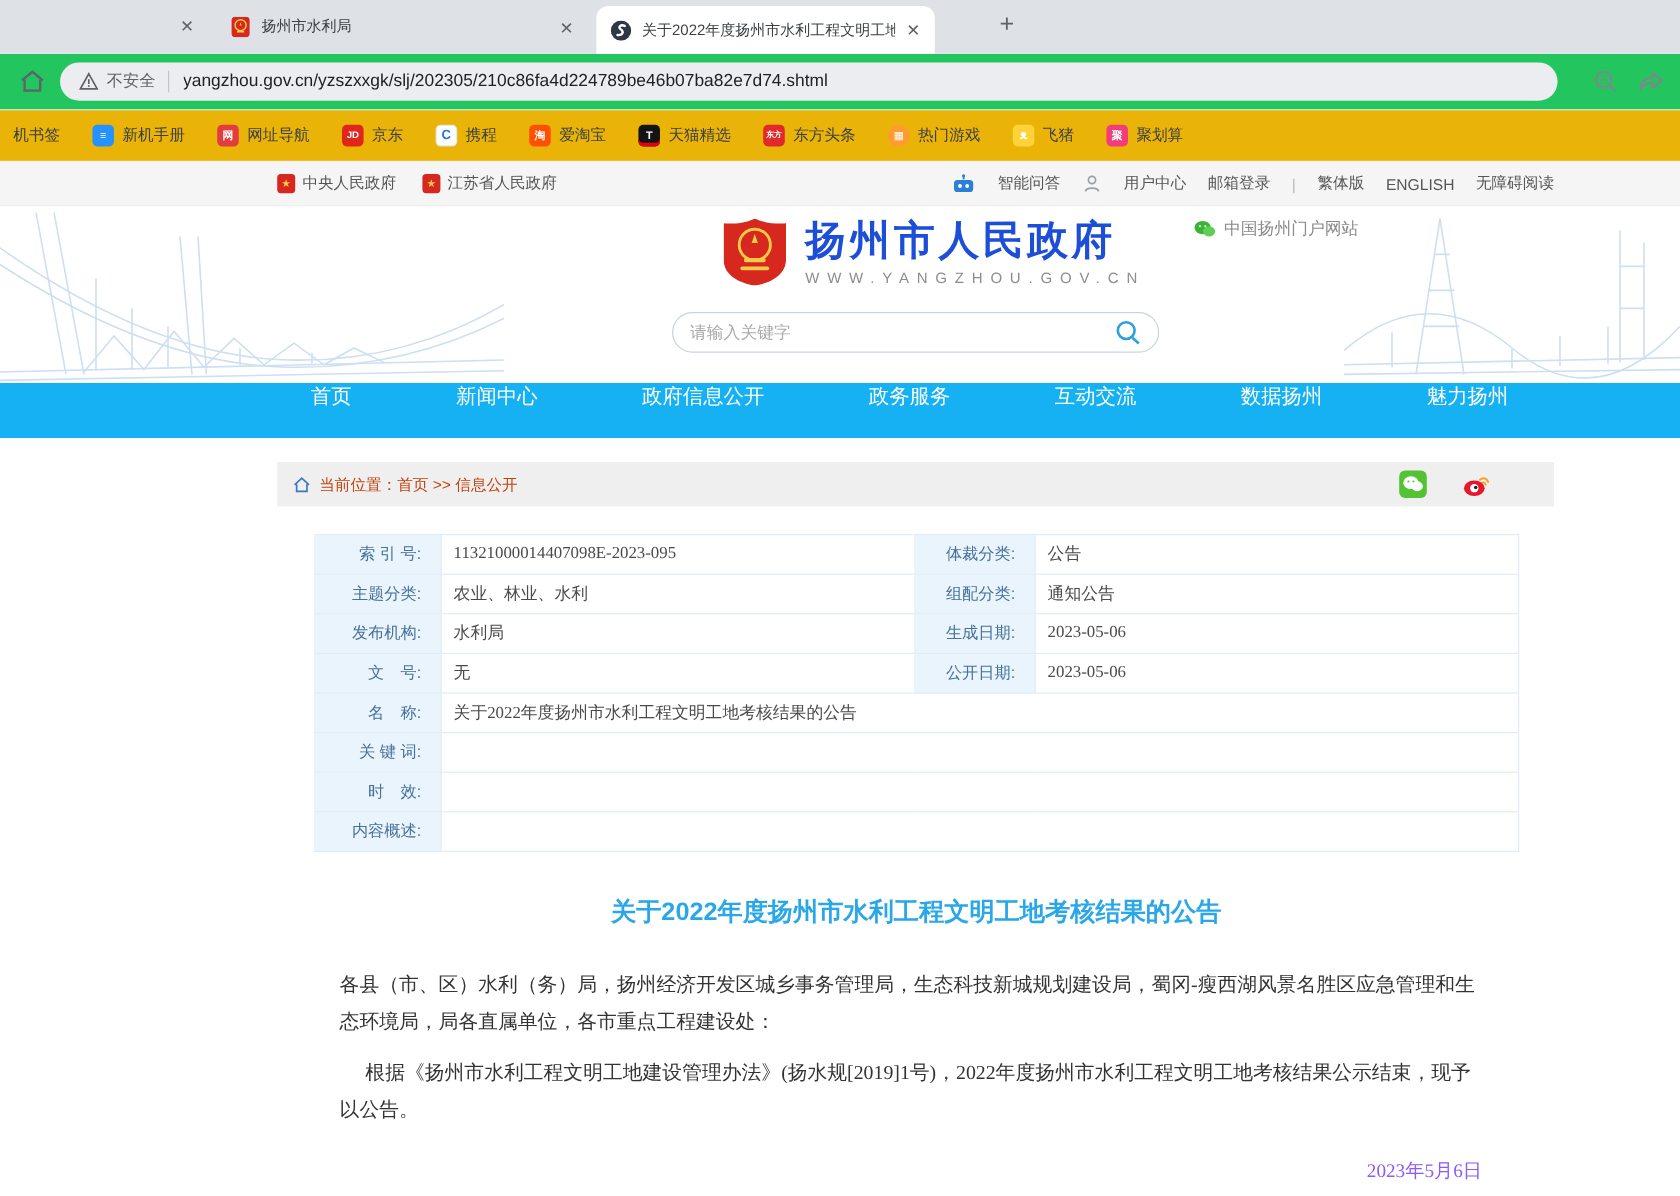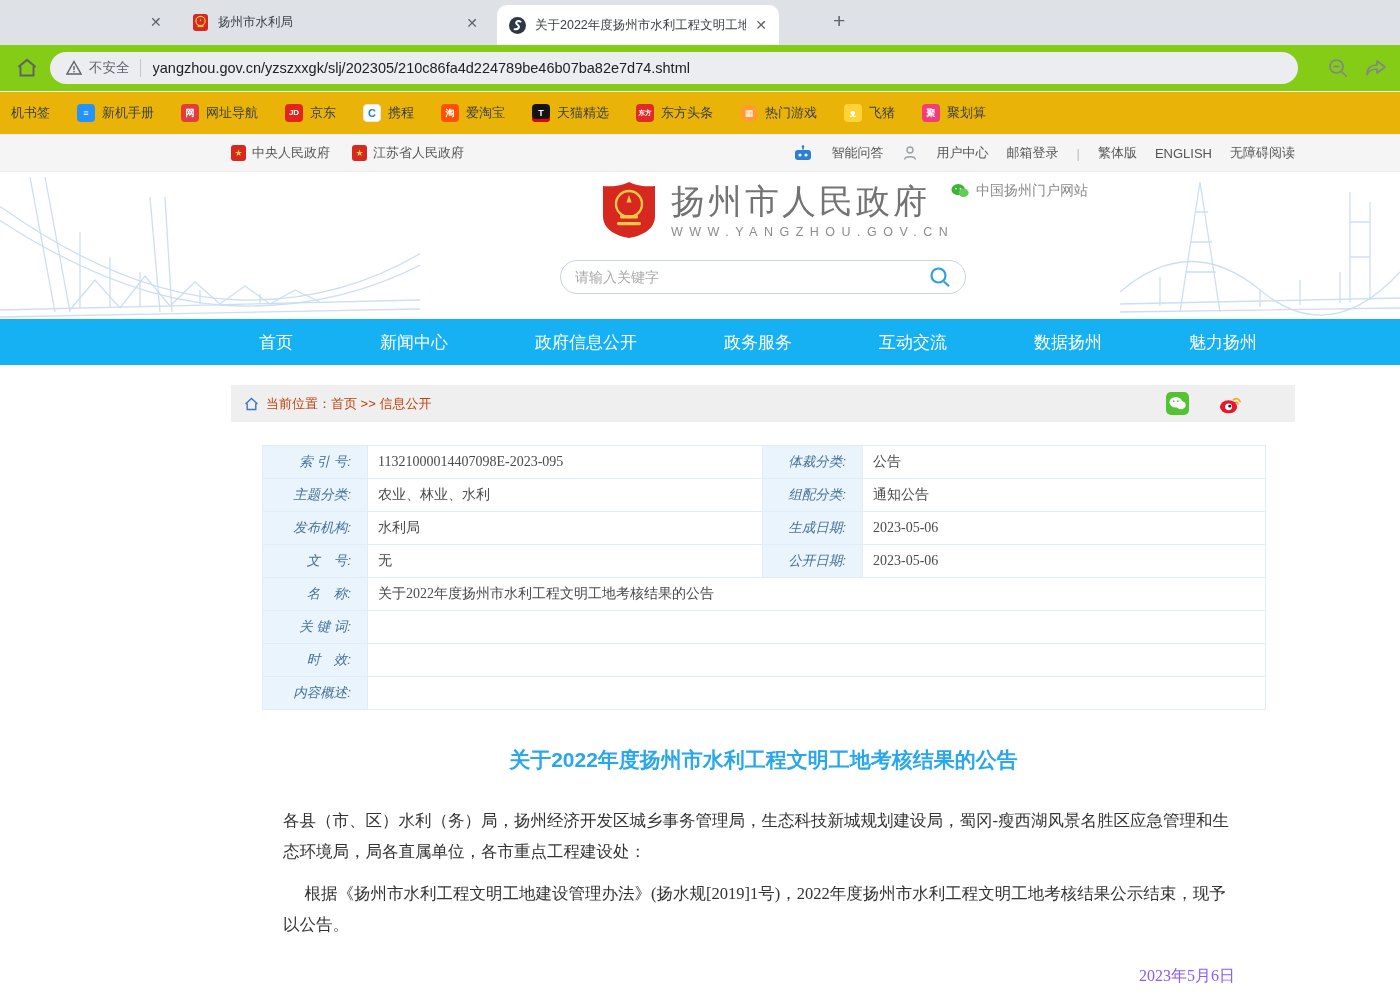--- a/index.html
+++ b/index.html
@@ -10,21 +10,21 @@
   .tabbar { position:relative; height:45px; background:#dee1e6; }
   .tab-close { color:#5f6368; font-size:14px; line-height:1; cursor:pointer; }
   .first-tab-close { position:absolute; left:150px; top:15px; }
   .tab { position:absolute; top:0; height:45px; display:flex; align-items:center; gap:9px; padding:0 12px; }
   .tab-inactive { left:180px; width:310px; }
   .tab-active { left:497px; top:5px; height:40px; width:282px; background:#fff; border-radius:10px 10px 0 0; }
   .tab-title { font-size:12.5px; color:#3c4043; white-space:nowrap; overflow:hidden; flex:1; }
   .tab-fav { width:17px; height:17px; flex:0 0 auto; }
   .newtab-btn { position:absolute; left:833px; top:9px; font-size:21px; color:#5f6368; cursor:pointer; }
 
-  .toolbar { height:47px; background:#84cc16; display:flex; align-items:center; padding:0 12px; border-bottom:1px solid #ececec; }
+  .toolbar { height:47px; background:#22c55e; display:flex; align-items:center; padding:0 12px; border-bottom:1px solid #ececec; }
   .home-btn { width:26px; height:26px; margin:0 10px 0 2px; color:#5f6368; }
   .url-pill { flex:1; height:32px; background:#ebedf0; border-radius:16px; display:flex; align-items:center; padding:0 16px; margin-right:14px; }
   .warn-ico { width:16px; height:16px; margin-right:7px; }
   .sec-label { font-size:13.5px; color:#5f6368; margin-right:10px; white-space:nowrap; }
   .pill-div { width:1px; height:18px; background:#c3c6ca; margin-right:12px; }
   .url-text { font-size:14.5px; color:#202124; white-space:nowrap; overflow:hidden; }
   .tool-ico { width:24px; height:24px; color:#5f6368; margin-left:14px; flex:0 0 auto; }
 
   .bookmarks { height:43px; background:#eab308; display:flex; align-items:center; gap:27px; padding-left:17px; border-bottom:1px solid #f0f0f0; overflow:hidden; }
   .bm { display:flex; align-items:center; gap:7px; cursor:pointer; white-space:nowrap; }
@@ -49,50 +49,50 @@
   .robot-ico { width:20px; height:17px; }
   .person-ico { width:16px; height:16px; color:#9aa0a6; }
   .iconlink { display:flex; align-items:center; gap:19px; cursor:pointer; }
   .strip-divider { color:#bbb; }
 
   
   .site-header { height:147px; background:#fff; position:relative; overflow:hidden; }
   .bridge-art { position:absolute; top:0; opacity:.8; pointer-events:none; }
   .logo-row { position:absolute; left:372px; top:10px; display:flex; align-items:flex-start; gap:16px; }
   .emblem-big { width:52px; height:56px; }
-  .site-name { font-size:34px; font-weight:normal; color:#737373; letter-spacing:3px; line-height:1.15; }
+  .site-name { font-size:34px; font-weight:bold; color:#1d4ed8; letter-spacing:3px; line-height:1.15; }
   .site-domain { font-size:12.5px; color:#8d8d8d; letter-spacing:6.5px; margin-top:4px; }
-  .portal { position:absolute; left:720px; top:10px; display:flex; align-items:center; gap:7px;
+  .portal { position:absolute; left:764px; top:10px; display:flex; align-items:center; gap:7px;
             font-size:14px; color:#8a8a8a; }
   .wechat-mini { width:18px; height:16px; }
   .search-box { position:absolute; left:329px; top:88px; width:406px; height:34px; background:#fff;
                 border:1px solid #c9d4de; border-radius:17px; display:flex; align-items:center; padding:0 14px; }
   .search-input { flex:1; border:none; outline:none; font-size:14px; color:#333; background:transparent;
                   font-family:inherit; }
   .search-input::placeholder { color:#a9a9a9; }
   .search-btn { width:22px; height:22px; cursor:pointer; }
 
   
   .mainnav { height:46px; background:#16b1f2; }
-  .mainnav .inner { display:flex; align-items:center; justify-content:space-between; padding:0 38px 0 28px; width:1064px; }
+  .mainnav .inner { display:flex; align-items:flex-start; justify-content:space-between; padding:0 38px 0 28px; width:1064px; }
   .nav-item { color:#fff; font-size:17px; cursor:pointer; white-space:nowrap; }
 
   
   .content { width:1064px; margin-left:231px; }
   .breadcrumb { margin-top:20px; height:37px; background:#efefef; display:flex; align-items:center; padding:0 13px; }
   .crumb-home { width:15px; height:14px; margin-right:7px; }
   .crumb-text { font-size:13px; color:#c2410c; }
   .crumb-share { margin-left:auto; display:flex; align-items:center; gap:30px; padding-right:40px; }
   .share-ico { width:23px; height:23px; cursor:pointer; }
   .wechat-sq { background:#53c332; border-radius:5px; display:flex; align-items:center; justify-content:center; }
 
   .meta-table { width:1003px; margin:23px 0 0 31px; border-collapse:collapse; table-layout:fixed; }
   .meta-table td { border:1px solid #e0edf8; height:33px; font-size:14px; }
   td.mlbl { background:#eaf4fc; color:#45719a; text-align:right; padding-right:16px;
-            font-size:13.5px; white-space:nowrap;font-style:italic; }
+            font-size:13.5px; white-space:nowrap; }
   td.mval { color:#4a4a4a; padding-left:10px; font-family:"Liberation Serif","DejaVu Serif",serif; }
 
   .article { width:1003px; margin-left:31px; font-family:"Liberation Serif","DejaVu Serif",serif; }
   .art-title { margin-top:36px; text-align:center; font-size:21px; font-weight:bold; color:#2aa7e8;
                font-family:"Liberation Sans","DejaVu Sans",sans-serif; }
   .art-body { margin-top:32px; padding:0 33px 0 21px; color:#333; font-size:16.5px; line-height:1.85; }
   .art-body p + p { margin-top:12px; text-indent:1.3em; }
   .art-date { margin-top:26px; padding-right:30px; text-align:right; color:#8b5cf6; font-size:16px; }
 </style>
 </head>

